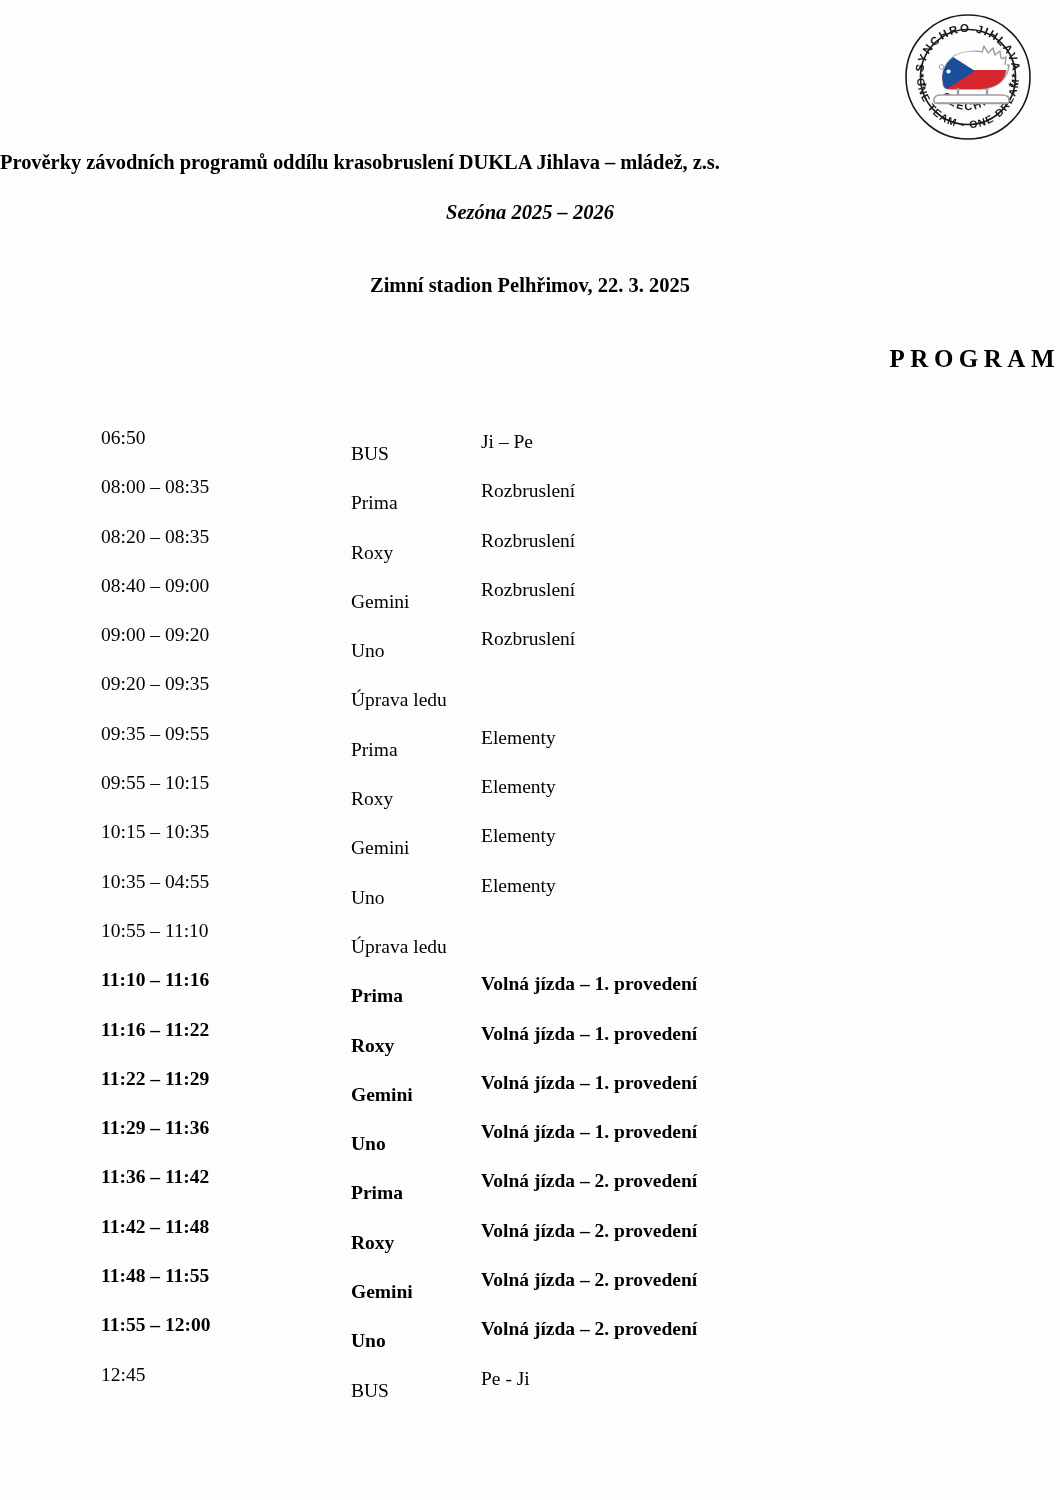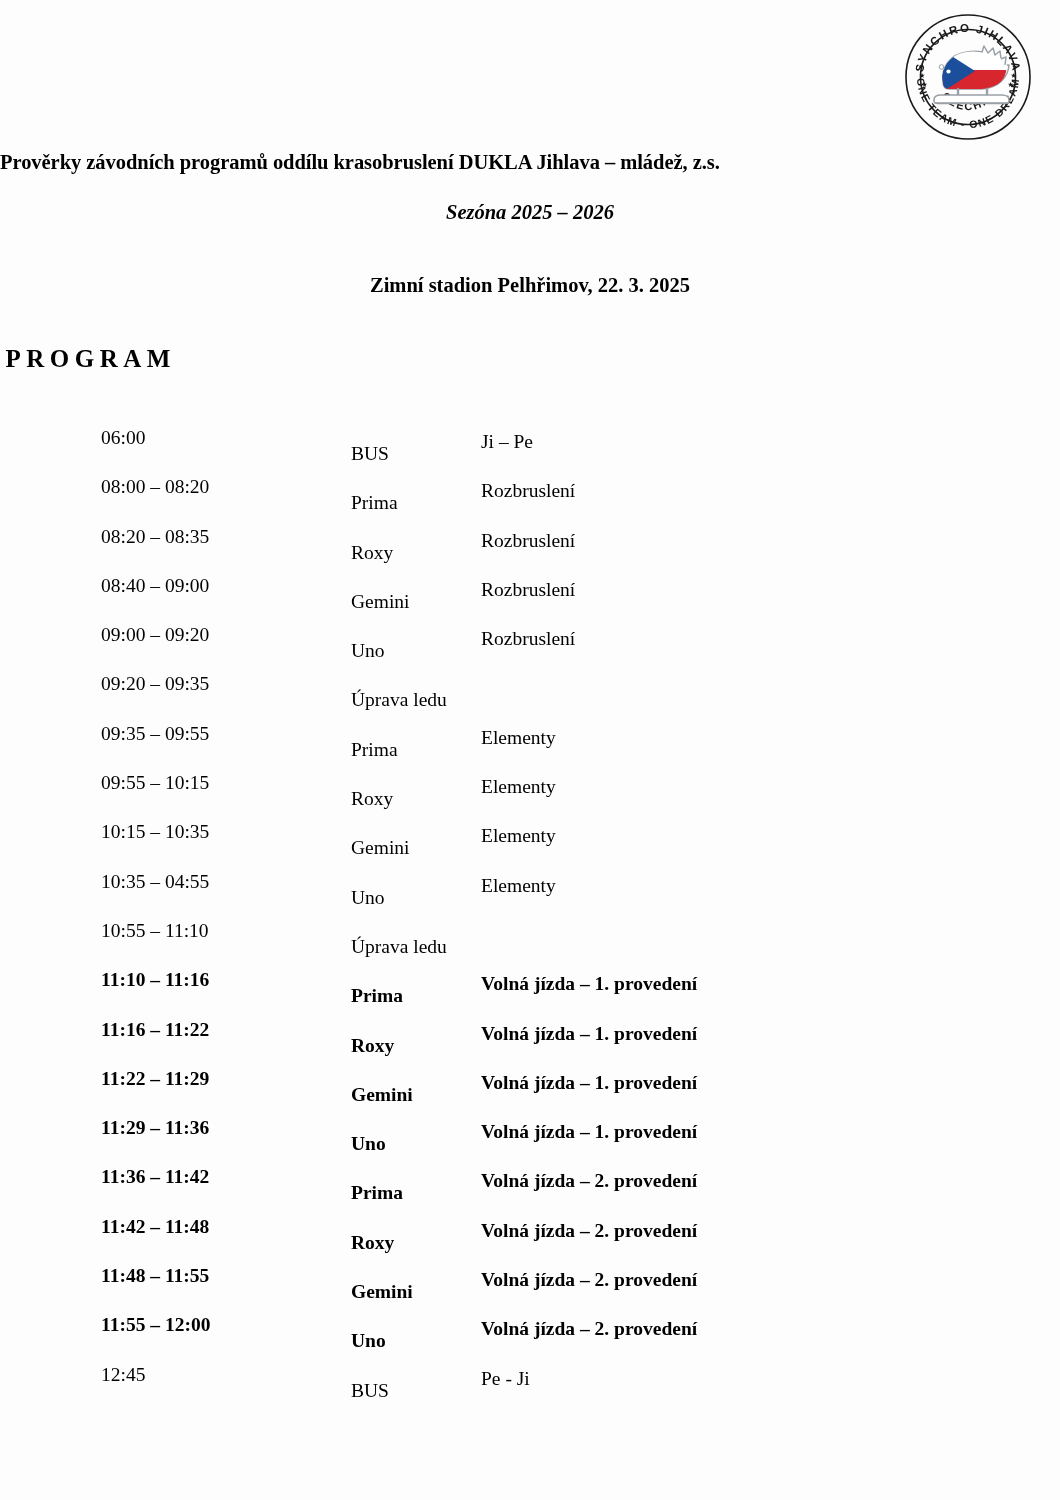--- a/index.html
+++ b/index.html
@@ -60,21 +60,21 @@
     text-align: center;
     font-size: 20.5px;
     font-weight: bold;
     line-height: 26px;
   }
   .program-heading {
     position: absolute;
     top: 344px;
     left: 0;
     width: 1060px;
-    text-align: left;
+    text-align: right;
     font-size: 25px;
     font-weight: bold;
     letter-spacing: 5.5px;
     text-indent: 5.5px;
     line-height: 30px;
   }
 
   
   .schedule {
     position: absolute;
@@ -169,26 +169,26 @@
   </svg>
 </div>
 
 <div class="doc-title">Prověrky závodních programů oddílu krasobruslení DUKLA Jihlava – mládež, z.s.</div>
 <div class="season">Sezóna 2025 – 2026</div>
 <div class="venue">Zimní stadion Pelhřimov, 22. 3. 2025</div>
 <div class="program-heading">PROGRAM</div>
 
 <div class="schedule" id="schedule">
     <div class="row">
-      <span class="col-time">06:00</span>
+      <span class="col-time">06:50</span>
       <span class="col-team">BUS</span>
       <span class="col-note">Ji – Pe</span>
     </div>
     <div class="row">
-      <span class="col-time">08:00 – 08:20</span>
+      <span class="col-time">08:00 – 08:35</span>
       <span class="col-team">Prima</span>
       <span class="col-note">Rozbruslení</span>
     </div>
     <div class="row">
       <span class="col-time">08:20 – 08:35</span>
       <span class="col-team">Roxy</span>
       <span class="col-note">Rozbruslení</span>
     </div>
     <div class="row">
       <span class="col-time">08:40 – 09:00</span>

